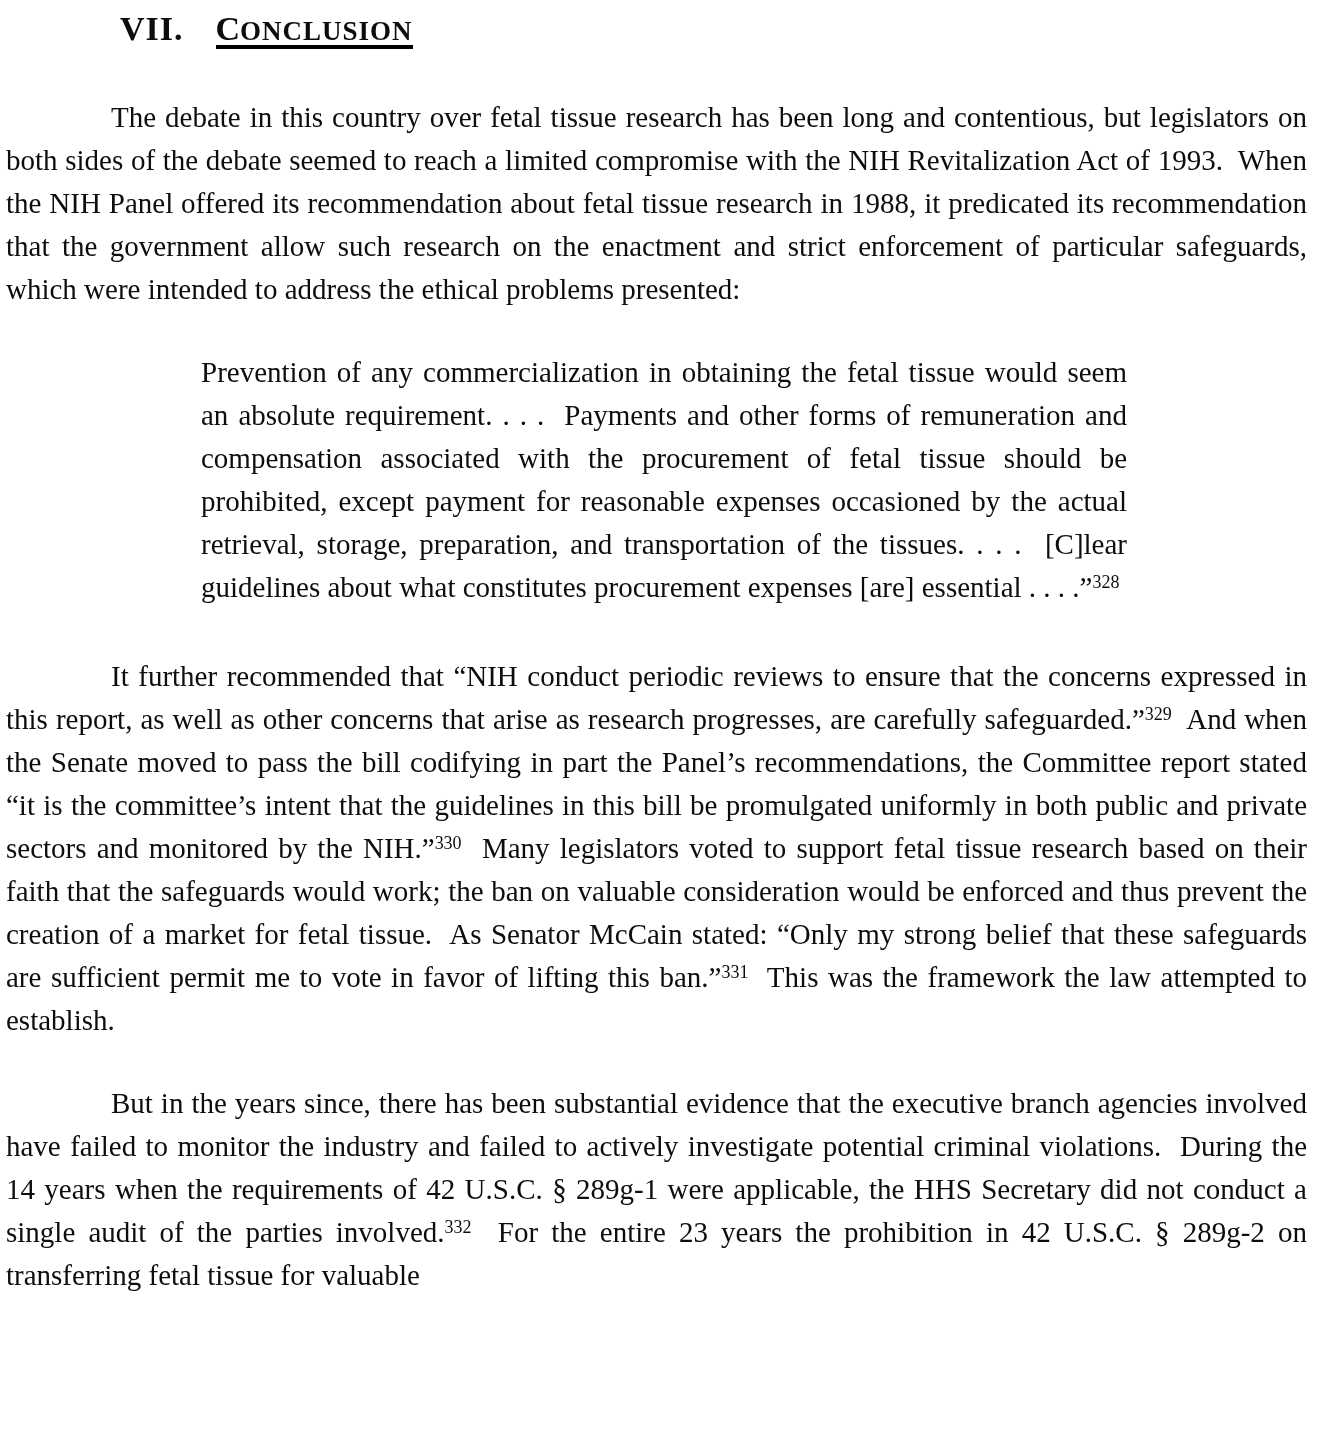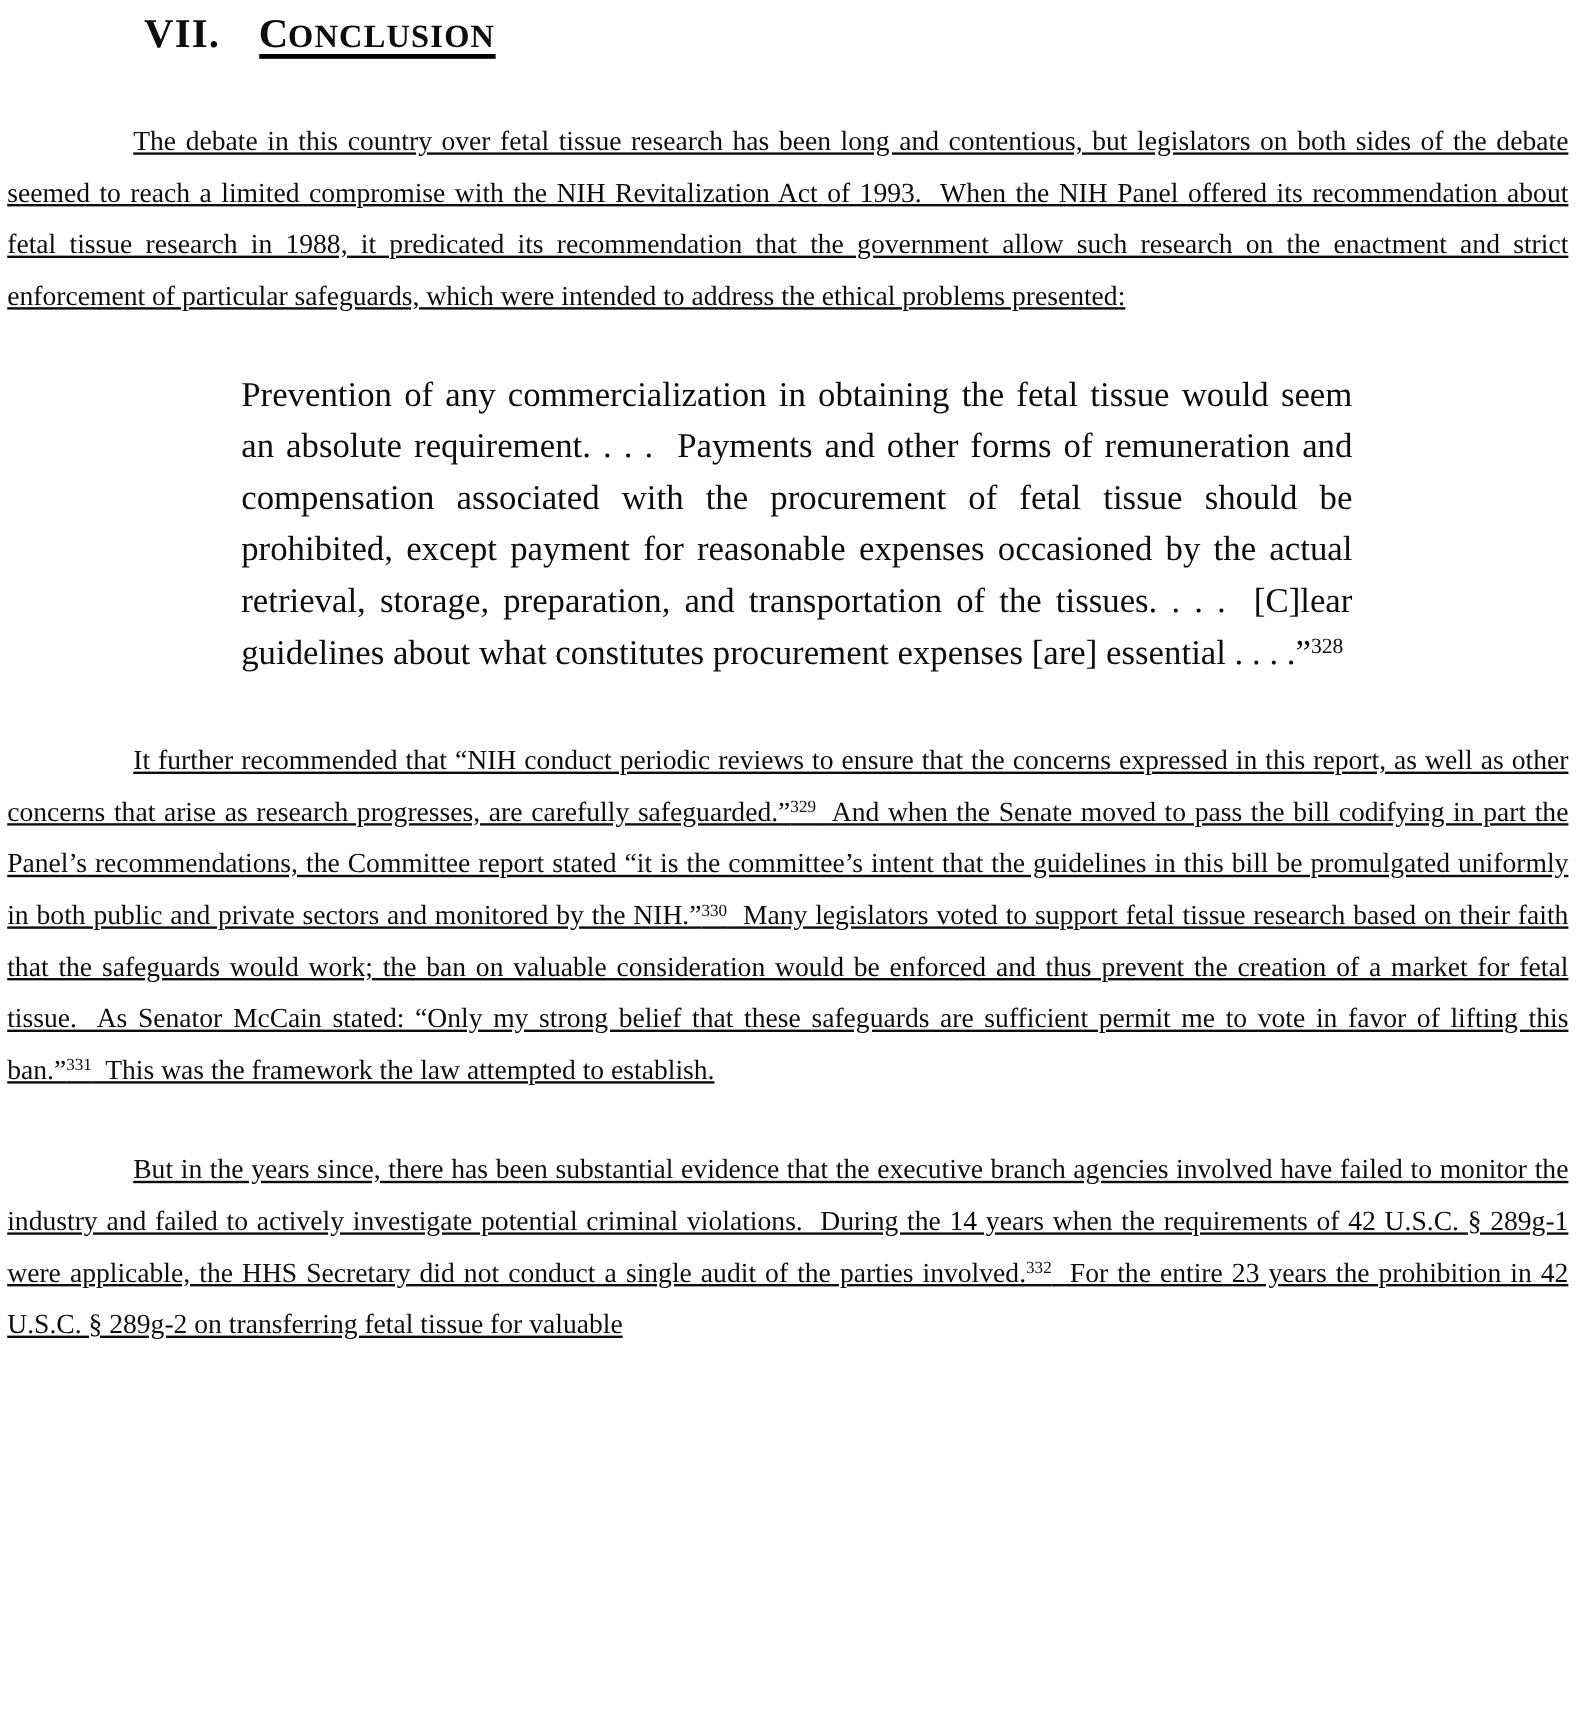--- a/index.html
+++ b/index.html
@@ -36,26 +36,25 @@
     padding-bottom: 2px;
   }
   .h-initial {
     font-size: 34px;
   }
   .h-rest {
     font-size: 27px;
     letter-spacing: 1px;
   }
   p.body {
-    font-size: 23px;
+    font-size: 29px;
     line-height: 43px;
     text-align: justify;
     text-indent: 105px;
     margin: 0 0 40px 0;
-    text-decoration: underline;
   }
   p.quote {
     font-size: 29px;
     line-height: 43px;
     text-align: justify;
     text-indent: 0;
     margin: 0 180px 46px 195px;
   }
   p:last-child {
     margin-bottom: 4px;

